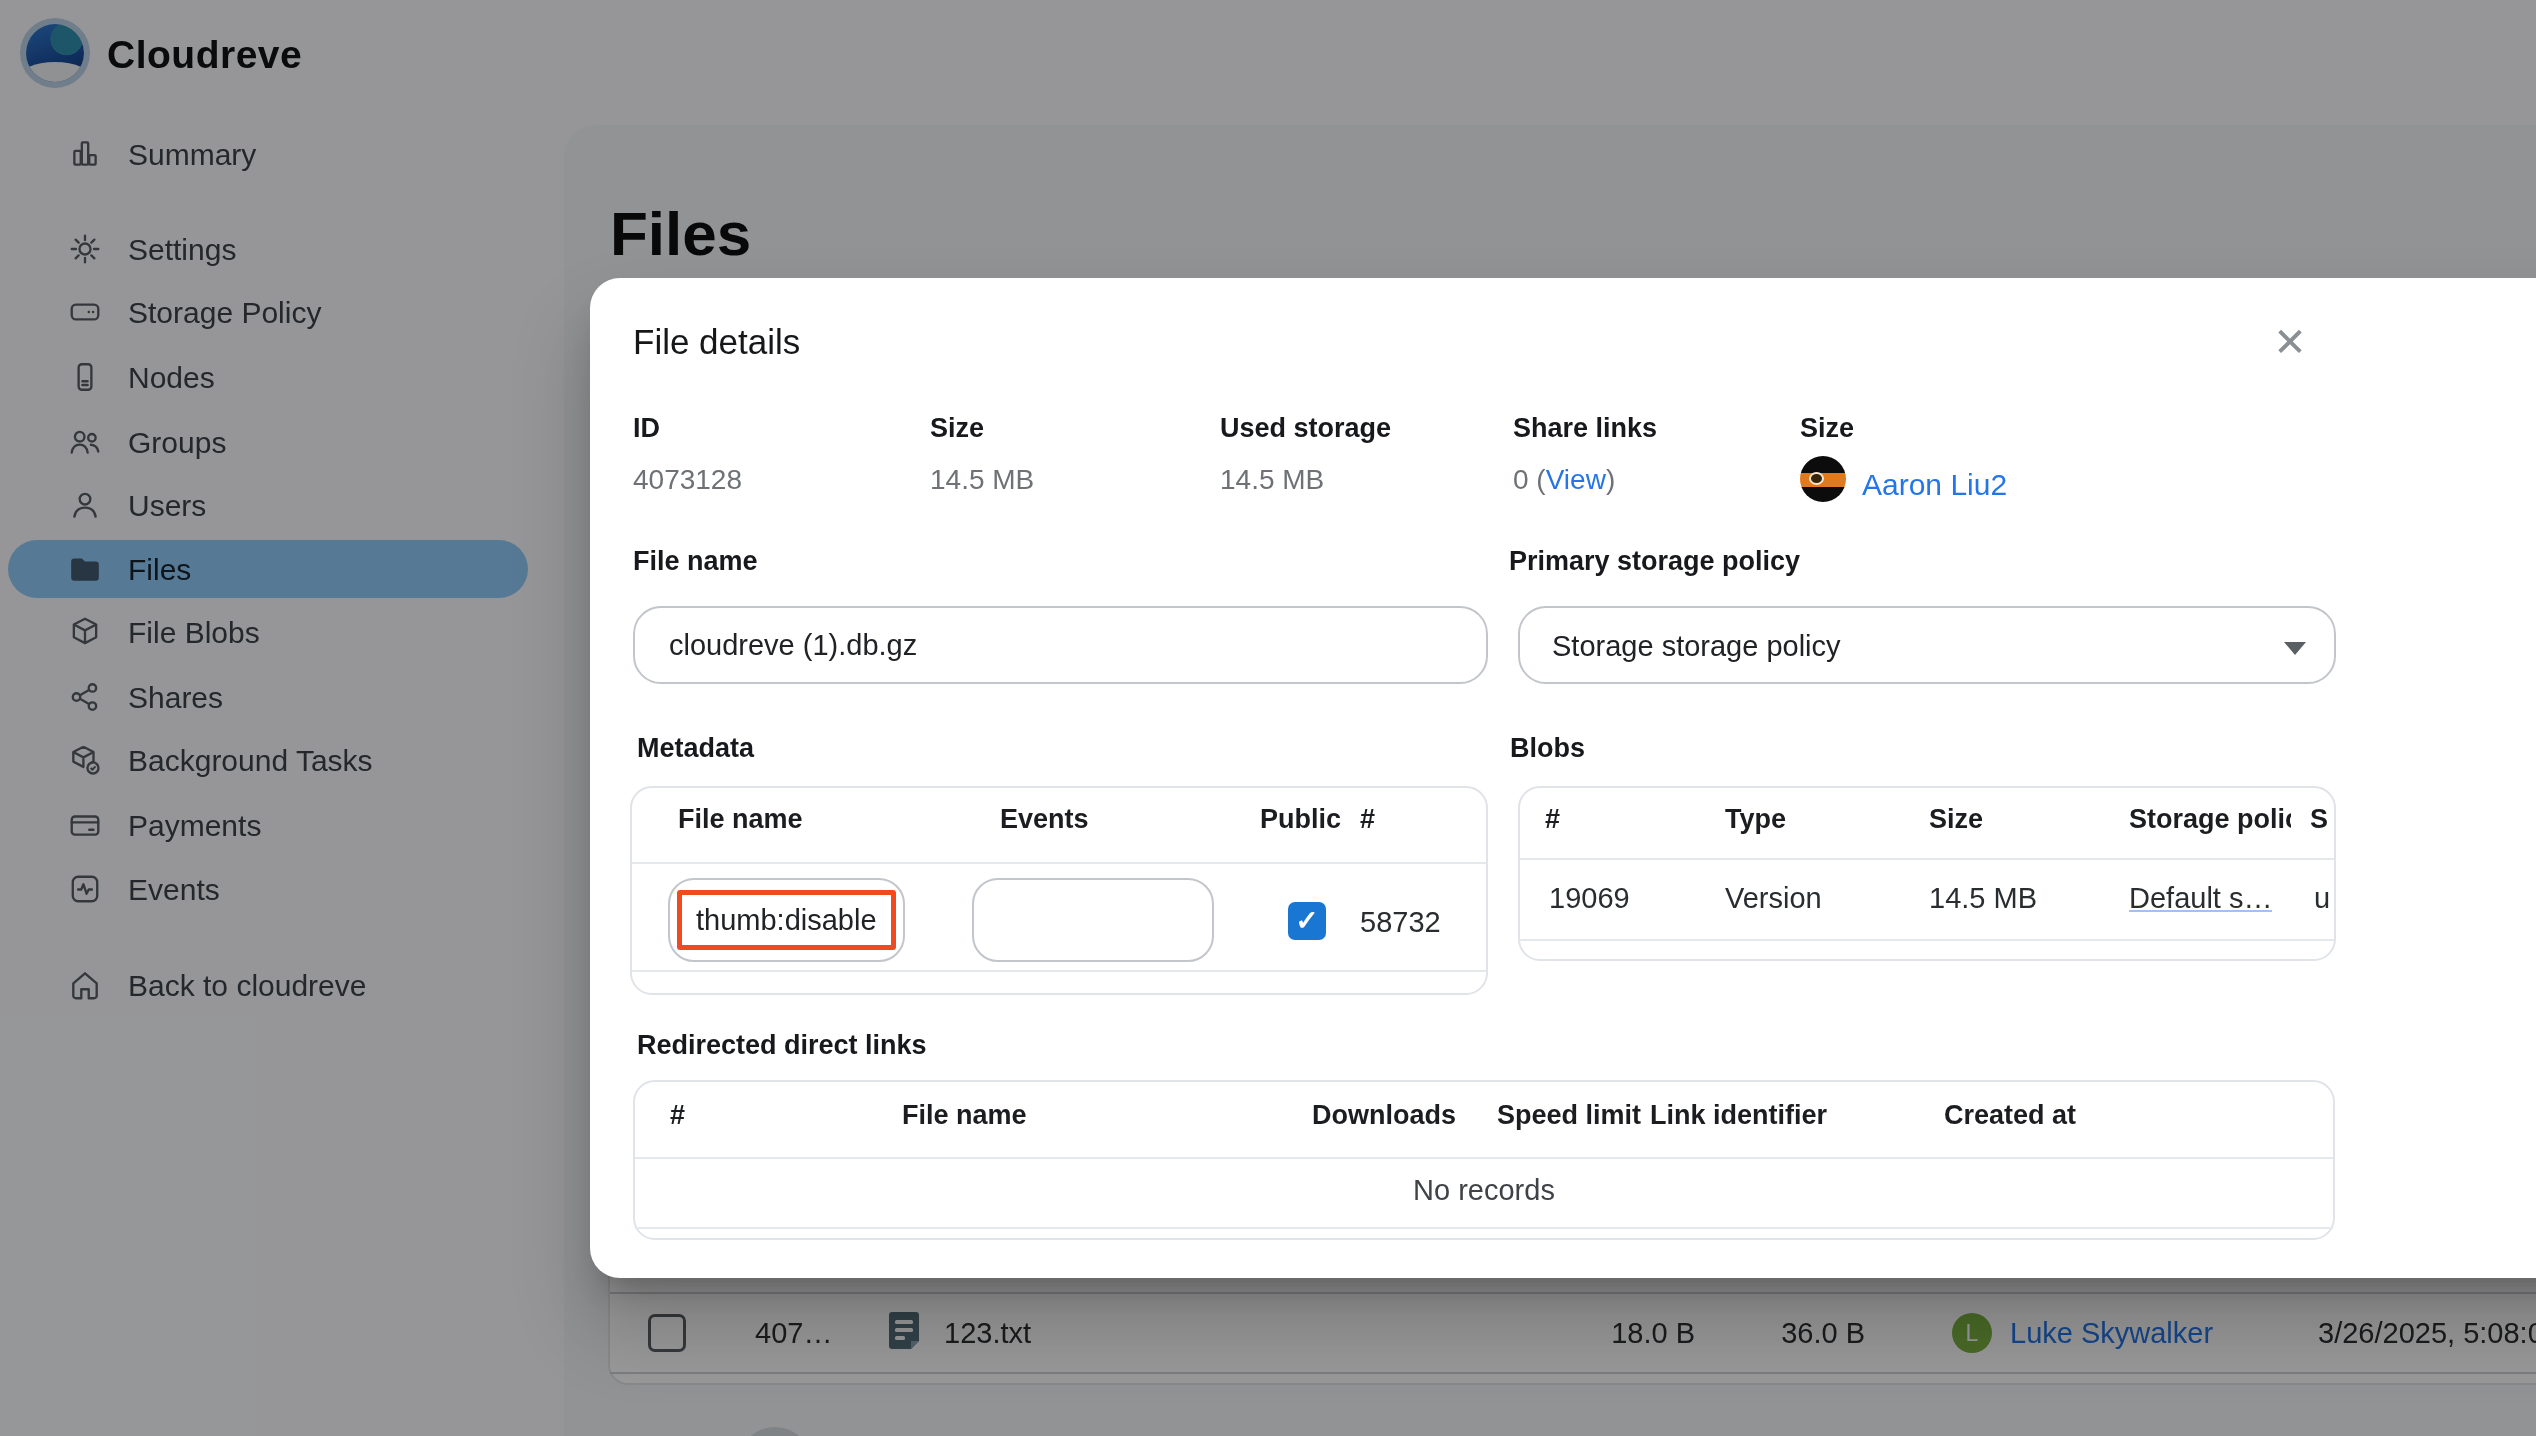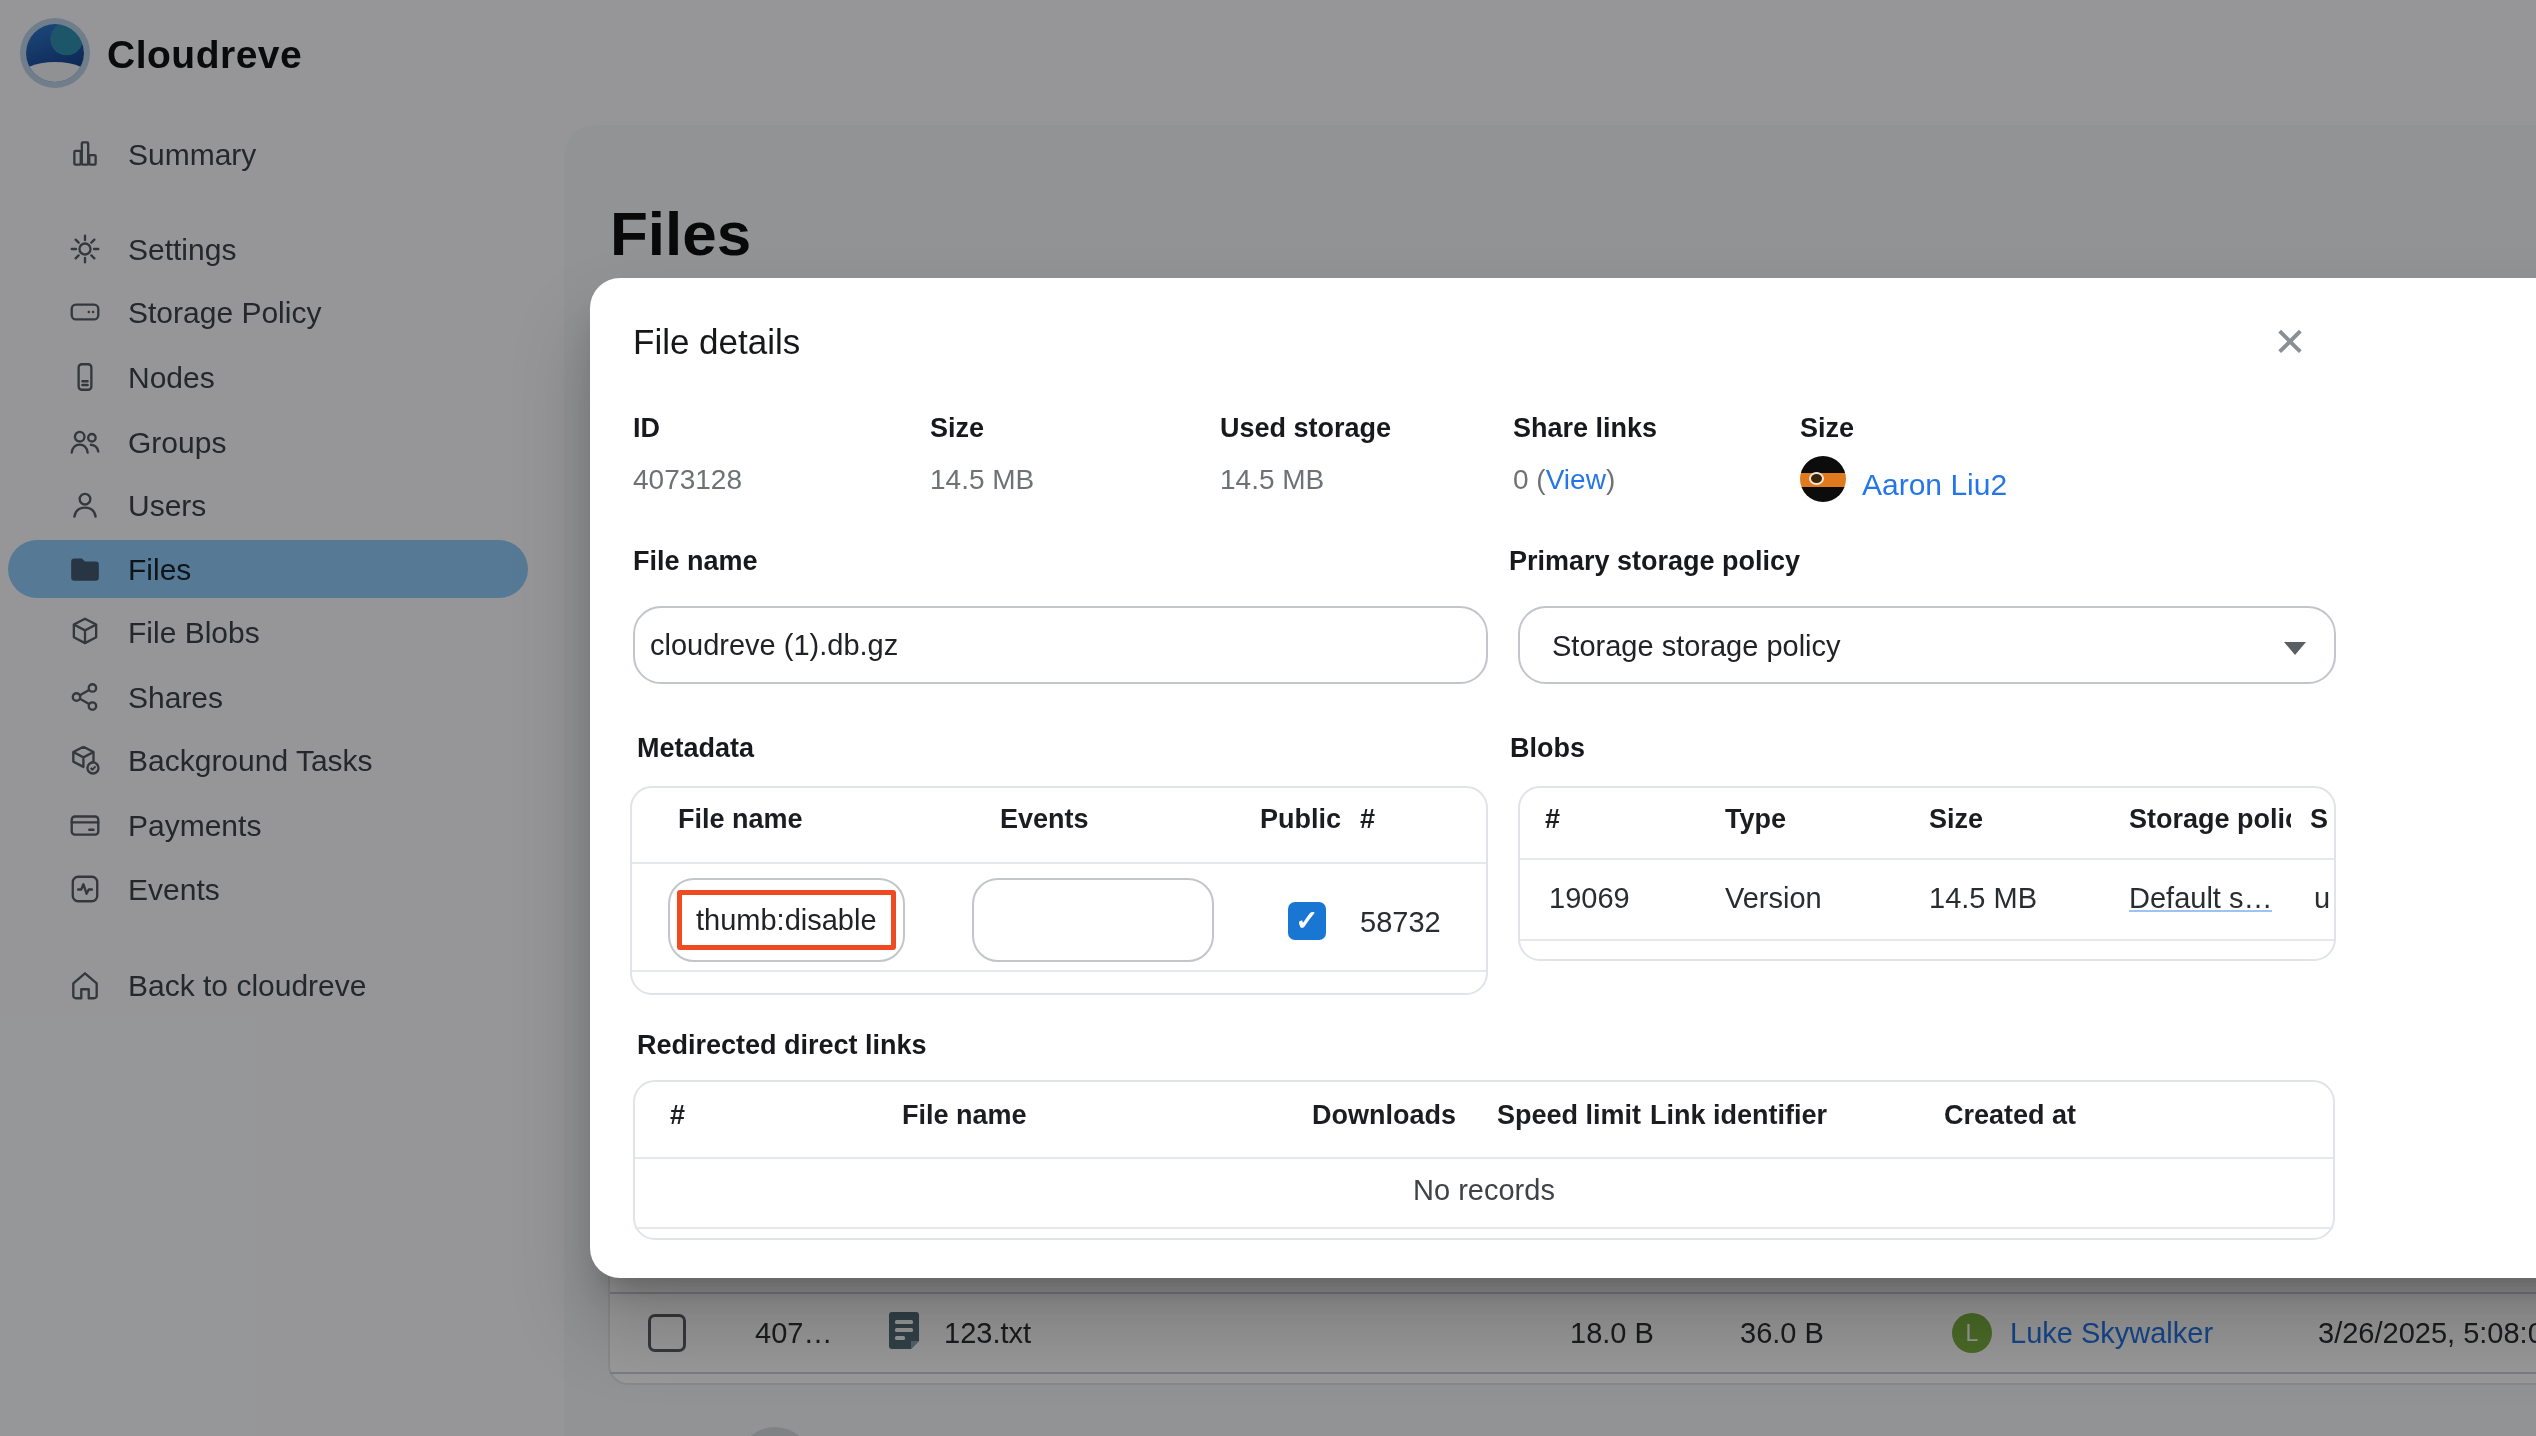--- a/index.html
+++ b/index.html
@@ -30,21 +30,21 @@
   
   .content-card { position:absolute; left:564px; top:125px; width:2036px; height:1375px; background:#f4f6f9; border-radius:30px; }
   .files-heading { position:absolute; left:610px; top:198px; font-size:62px; font-weight:700; color:#0f1012; }
   .files-table-card { position:absolute; left:608px; top:450px; width:1980px; height:935px; background:#fff; border:2px solid #e2e5e9; border-radius:20px; }
   .bg-sep { position:absolute; left:632px; width:1904px; height:2px; background:#cdd1d5; }
   .bg-sep.wide { left:610px; width:1926px; }
   .bg-date { position:absolute; left:2388px; font-size:29px; color:#303336; white-space:nowrap; }
   .bg-header-clip { position:absolute; left:2390px; top:464px; font-size:28px; font-weight:600; color:#24272a; white-space:nowrap; }
   .row-checkbox { position:absolute; left:648px; top:1314px; width:38px; height:38px; border:3px solid #5a5f64; border-radius:7px; cursor:pointer; }
   .bg-cell { position:absolute; top:1317px; font-size:29px; color:#2c2f33; white-space:nowrap; }
-  .num-right { text-align:left; width:125px; }
+  .num-right { text-align:right; width:125px; }
   .file-doc-icon { position:absolute; left:882px; top:1308px; width:44px; height:44px; }
   .avatar-green { position:absolute; left:1952px; top:1313px; width:40px; height:40px; border-radius:50%; background:#7cb342;
     color:#fff; font-size:23px; text-align:center; line-height:40px; }
   .link-dim { color:#2476e8; cursor:pointer; }
   .pager-circle { position:absolute; left:738px; top:1427px; width:74px; height:74px; border-radius:50%; background:#d6dade; }
   
   .backdrop { position:absolute; inset:0; background:rgba(0,0,0,0.40); z-index:50; }
   .modal {
     position:absolute; left:590px; top:278px; width:2158px; height:1000px; background:#fff; border-radius:30px; z-index:100;
     box-shadow:0 22px 30px -14px rgba(0,0,0,.25), 0 48px 76px 6px rgba(0,0,0,.18);
@@ -55,21 +55,21 @@
   .flabel { position:absolute; font-size:27px; font-weight:700; color:#17191c; white-space:nowrap; }
   .fvalue { position:absolute; font-size:28px; color:#6e7175; white-space:nowrap; }
   .blue { color:#2476e8; cursor:pointer; }
   .owner-avatar { position:absolute; left:1210px; top:178px; width:46px; height:46px; border-radius:50%; overflow:hidden;
     background: linear-gradient(180deg,#0c0c0c 0 36%, #e07a1e 36% 68%, #0c0c0c 68% 100%); cursor:pointer; }
   .owner-avatar .emblem { position:absolute; left:9px; top:16px; width:15px; height:13px; border-radius:50%;
     background:#3a2408; border:2px solid #f3e6d4; }
   .owner-name { position:absolute; left:1272px; top:190px; font-size:30px; color:#2476e8; cursor:pointer; white-space:nowrap; }
   .text-input { position:absolute; border:2px solid #c2c6cb; border-radius:28px; background:#fff; }
   .text-input input { position:absolute; inset:0; border:none; outline:none; background:transparent;
-    font-family:"Liberation Sans",sans-serif; font-size:29px; color:#202225; padding-left:15px; width:100%; }
+    font-family:"Liberation Sans",sans-serif; font-size:29px; color:#202225; padding-left:34px; width:100%; }
   .select-box { position:absolute; left:928px; top:328px; width:818px; height:78px; border:2px solid #c2c6cb; border-radius:28px; cursor:pointer; }
   .select-box .sel-text { position:absolute; left:32px; top:22px; font-size:29px; color:#202225; }
   .caret { position:absolute; right:28px; top:34px; width:0; height:0;
     border-left:11px solid transparent; border-right:11px solid transparent; border-top:13px solid #5a5f64; }
   .section-label { position:absolute; font-size:27px; font-weight:700; color:#17191c; }
   .mini-table { position:absolute; border:2px solid #e0e3e7; border-radius:22px; background:#fff; }
   .th { position:absolute; font-size:27px; font-weight:700; color:#1b1d20; white-space:nowrap; overflow:hidden; }
   .td { position:absolute; font-size:29px; color:#2a2d30; white-space:nowrap; overflow:hidden; }
   .hline { position:absolute; left:0; width:100%; height:2px; background:#e6e9ec; }
   .mini-input { position:absolute; border:2px solid #c2c6cb; border-radius:26px; background:#fff; }

